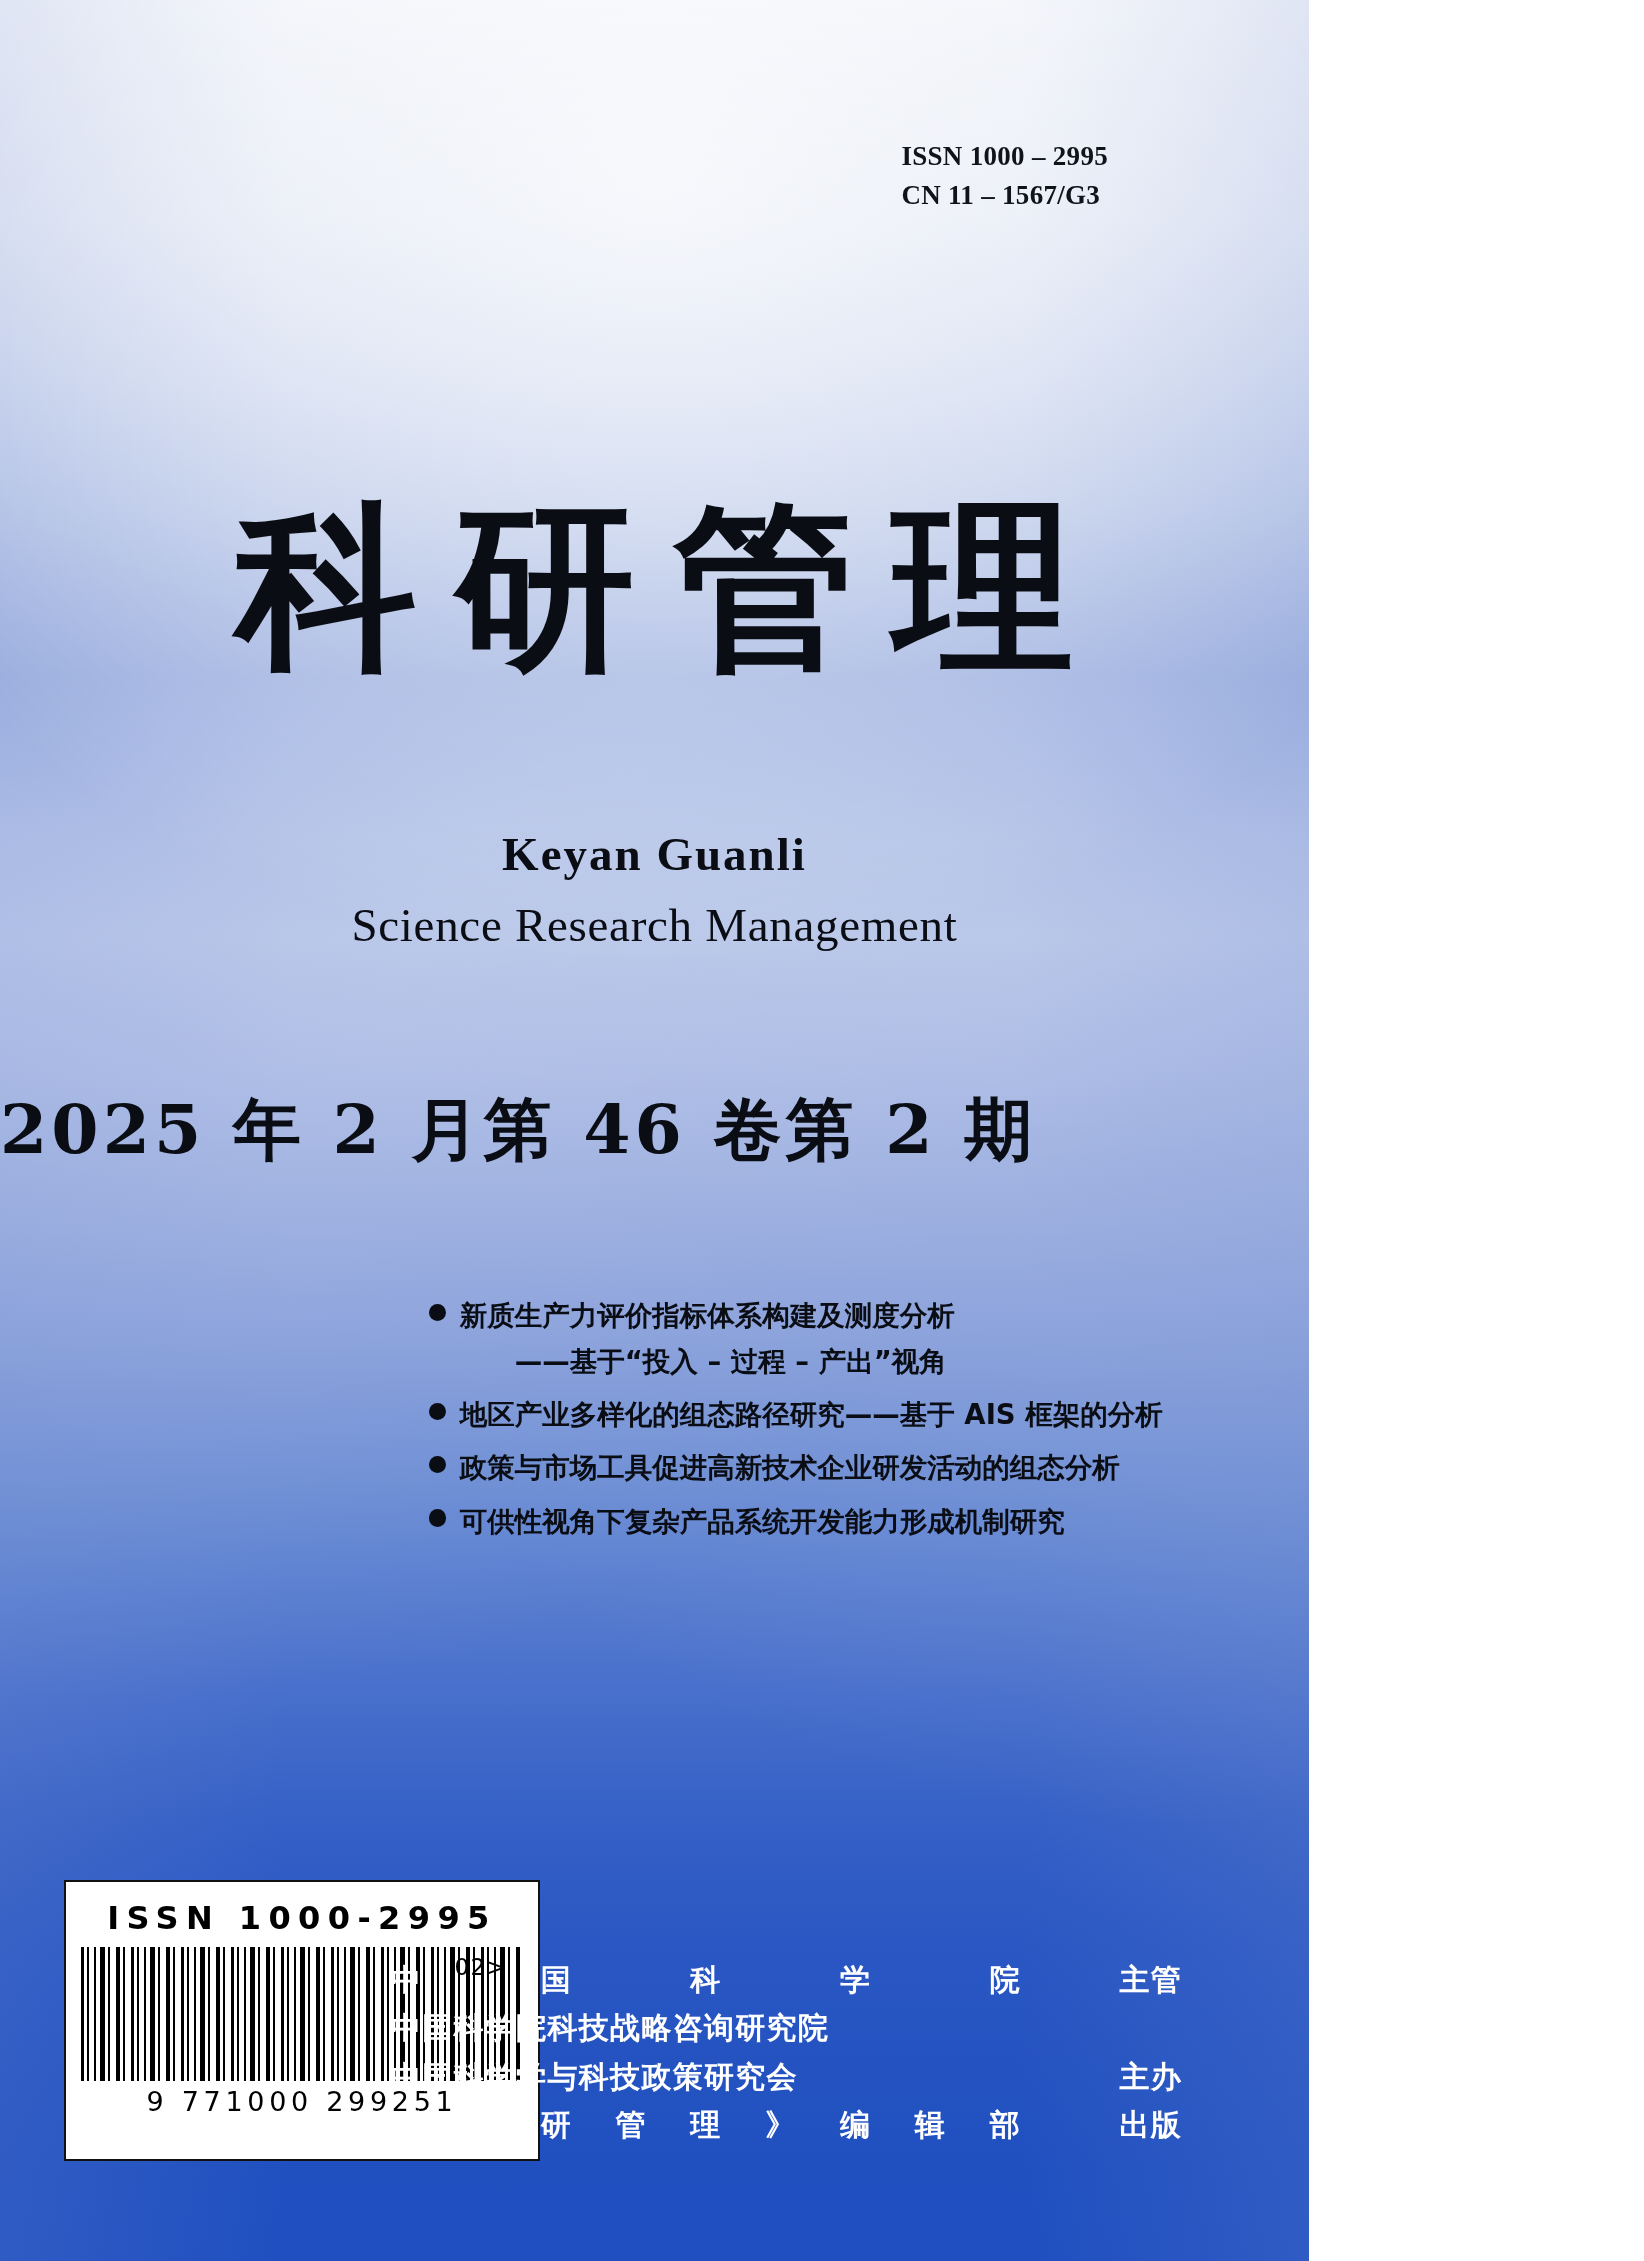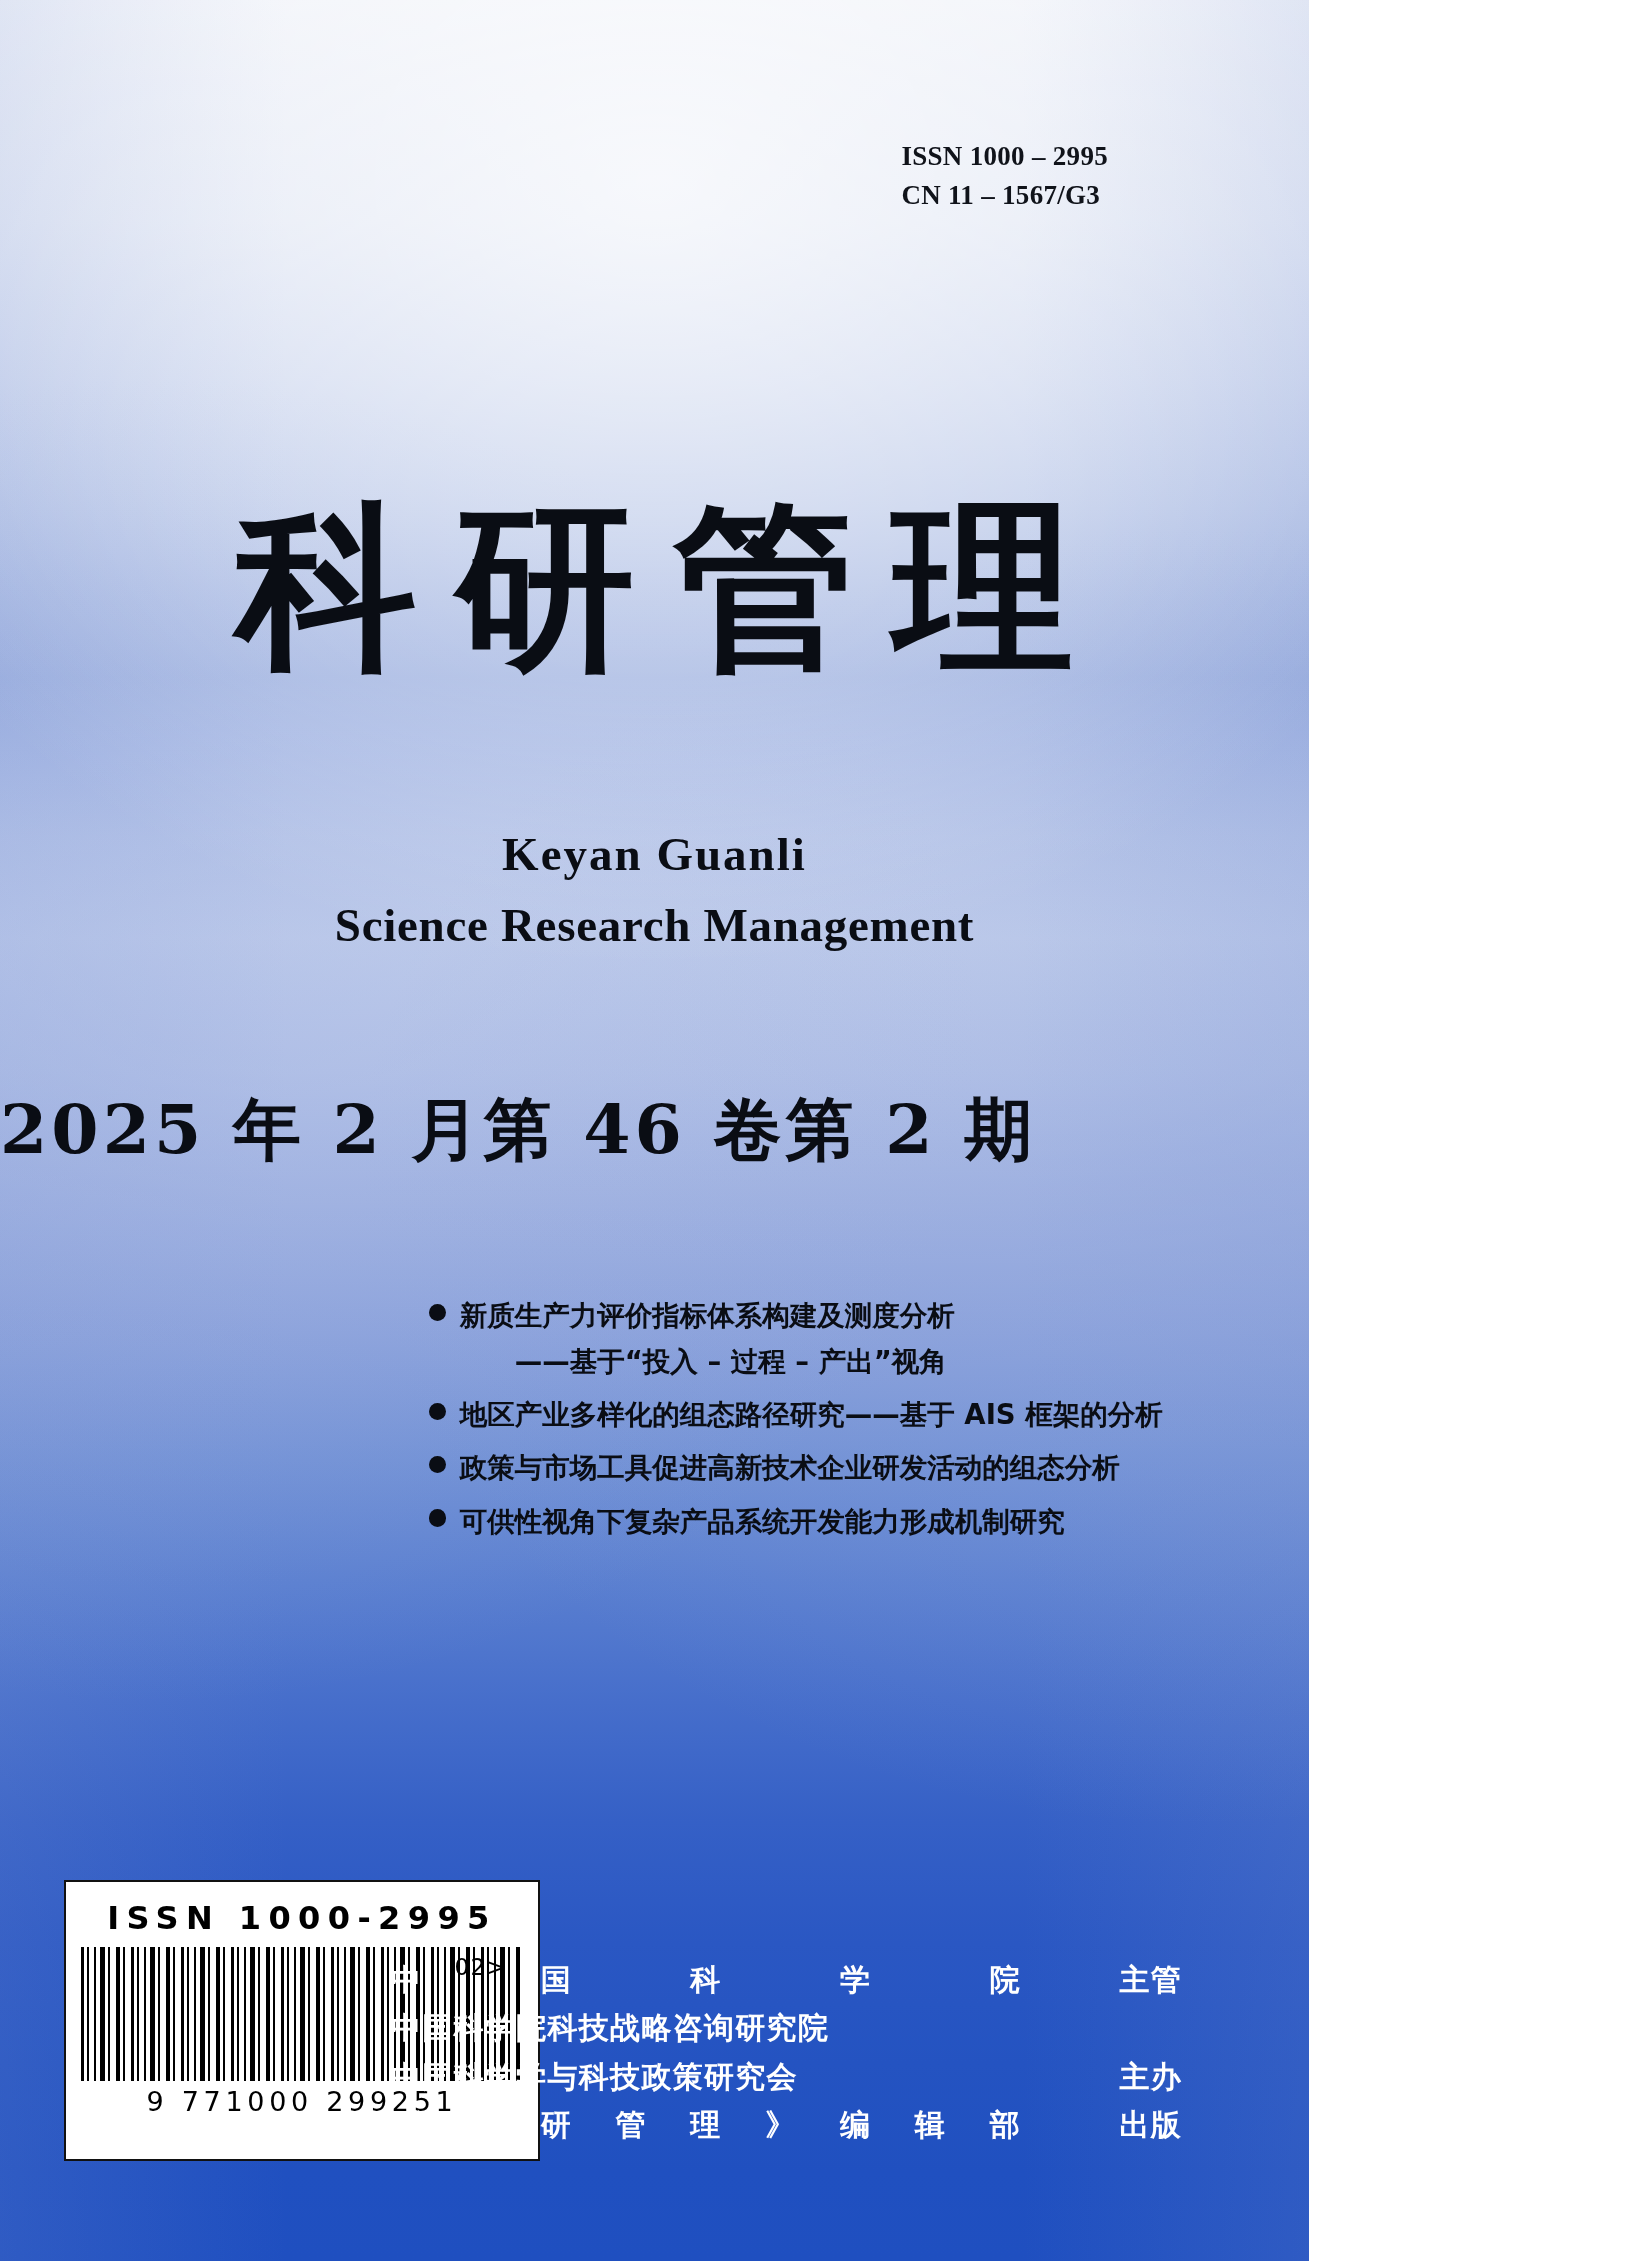--- a/index.html
+++ b/index.html
@@ -95,21 +95,21 @@
     letter-spacing: 2px;
     color: #0a0d14;
   }
   .title-en {
     position: absolute;
     top: 898px;
     left: 0;
     width: 100%;
     text-align: center;
     font-family: "Liberation Serif", serif;
-    font-weight: bold;
+    font-weight: normal;
     font-size: 47px;
     letter-spacing: 0.7px;
     color: #0a0d14;
   }
 
   .issue-line {
     position: absolute;
     top: 1085px;
     left: 0;
     width: 100%;

